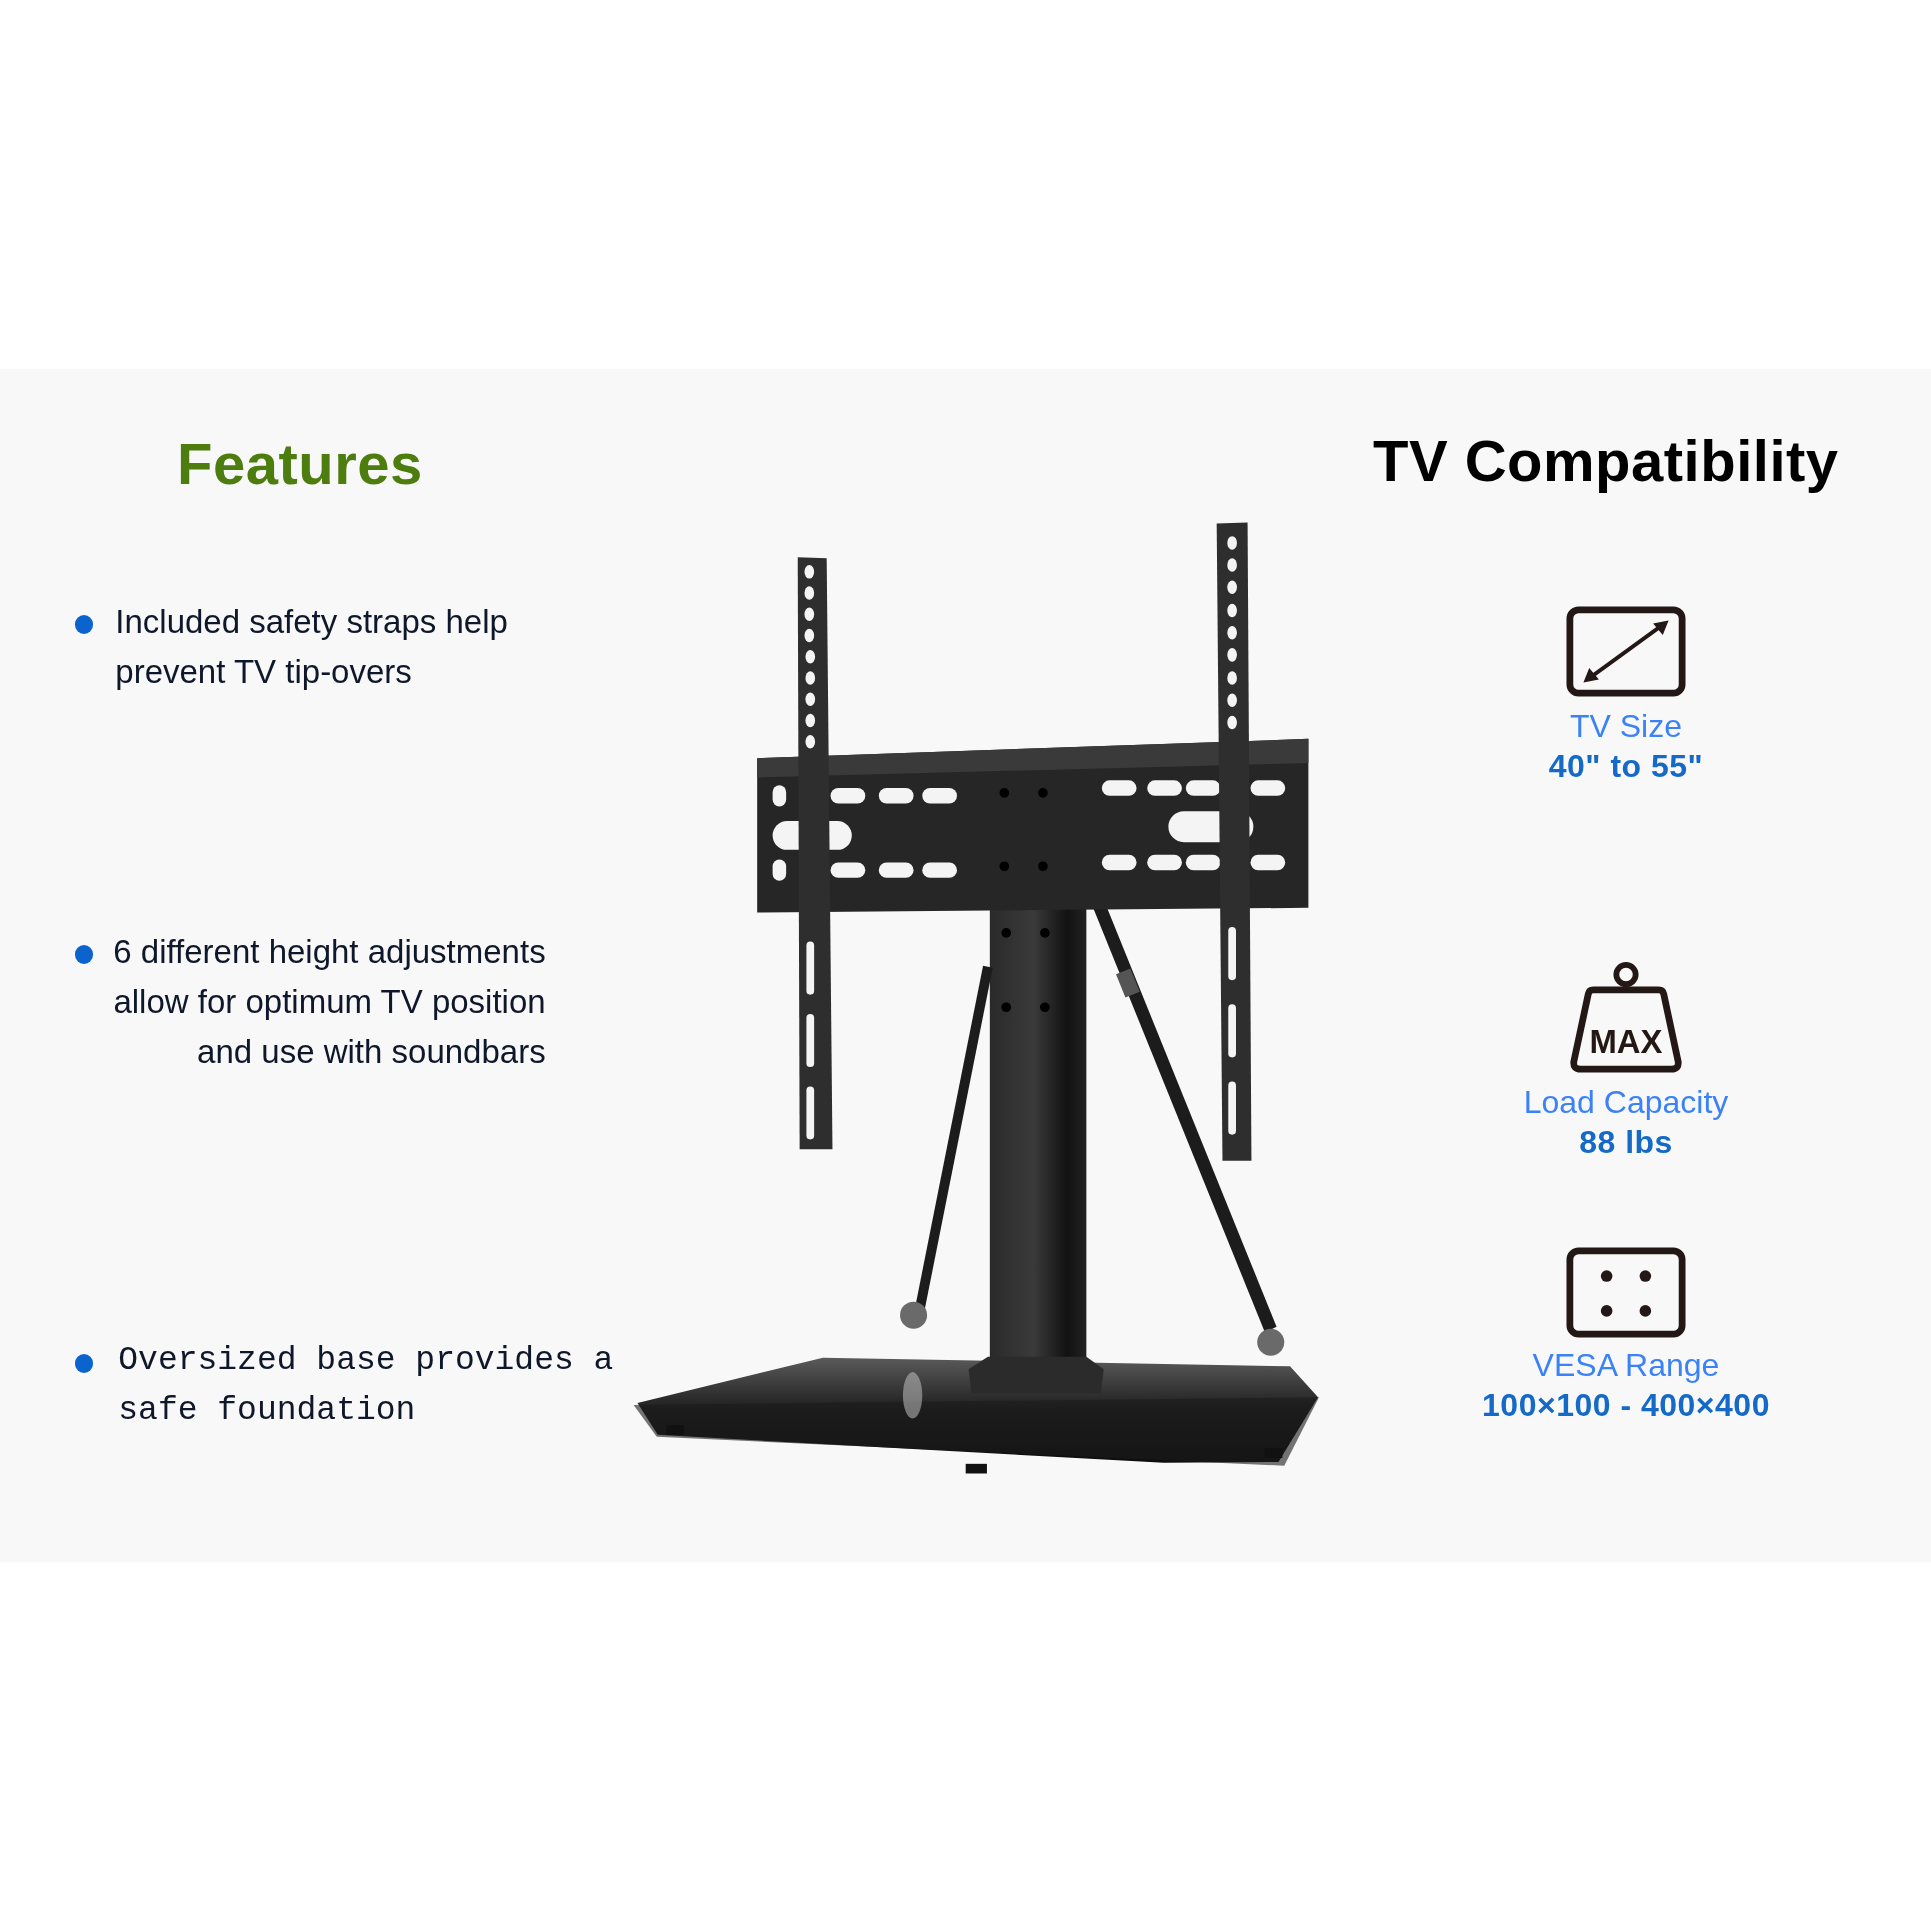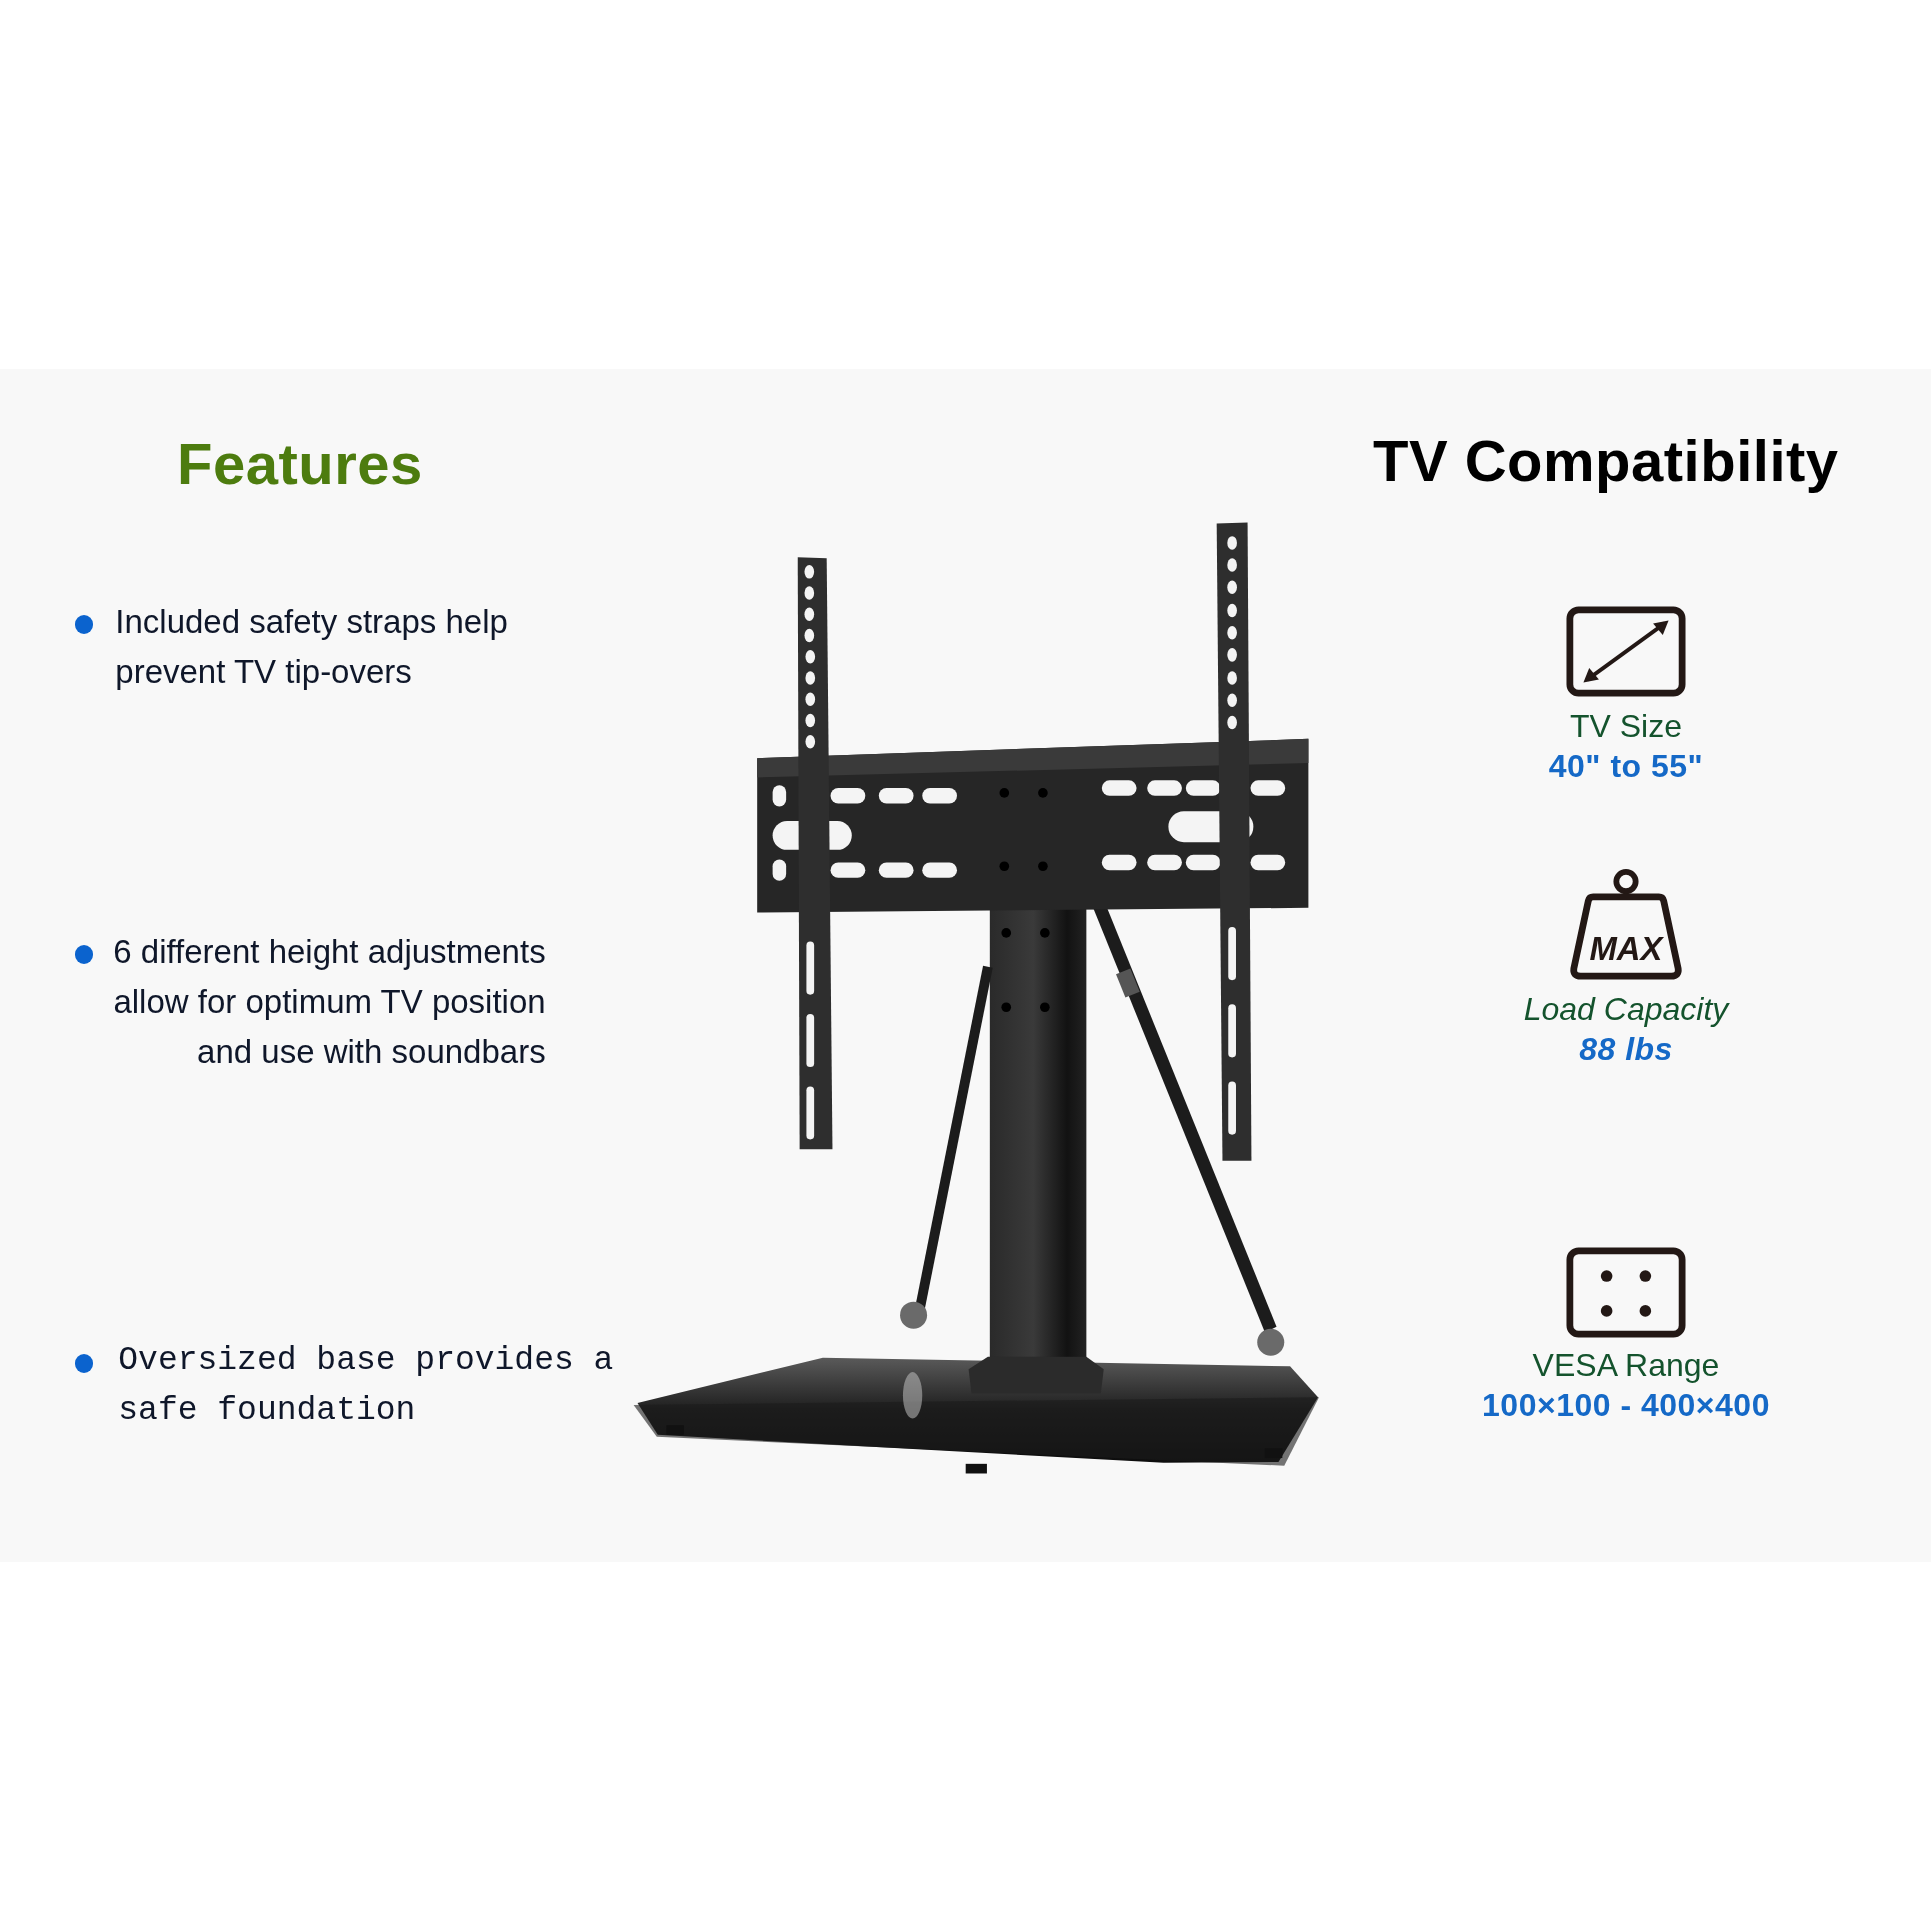--- a/index.html
+++ b/index.html
@@ -31,25 +31,25 @@
     .f1 .feature-text { margin-left: 22px; }
     .f2 { top: 927px; }
     .f2 .feature-text { margin-left: 20px; text-align: right; }
     .f3 { top: 1336px; }
     .f3 .feature-text { margin-left: 25px; font-family: Liberation Mono, monospace; }
 
     .spec {
       position: absolute; left: 1433px; width: 386px; text-align: center;
     }
     .spec-icon { display: block; margin: 0 auto; }
-    .spec-label { font-size: 32px; color: #14532d; line-height: 39px; }
+    .spec-label { font-size: 32px; color: #3b82f6; line-height: 39px; }
     .spec-value { font-size: 32px; color: #1569c7; font-weight: bold; line-height: 41px; letter-spacing: 0.5px; }
     .s1 { top: 606px; }
     .s1 .spec-label { margin-top: 9.7px; }
-    .s2 { top: 868px; font-style: italic; }
+    .s2 { top: 961px; }
     .s2 .spec-label { margin-top: 7.7px; }
     .s3 { top: 1247px; }
     .s3 .spec-label { margin-top: 8px; }
 
     .stand { position: absolute; left: 618px; top: 512px; width: 734px; height: 975px; }
   </style>
 </head>
 <body>
 
 <div class="panel"></div>

